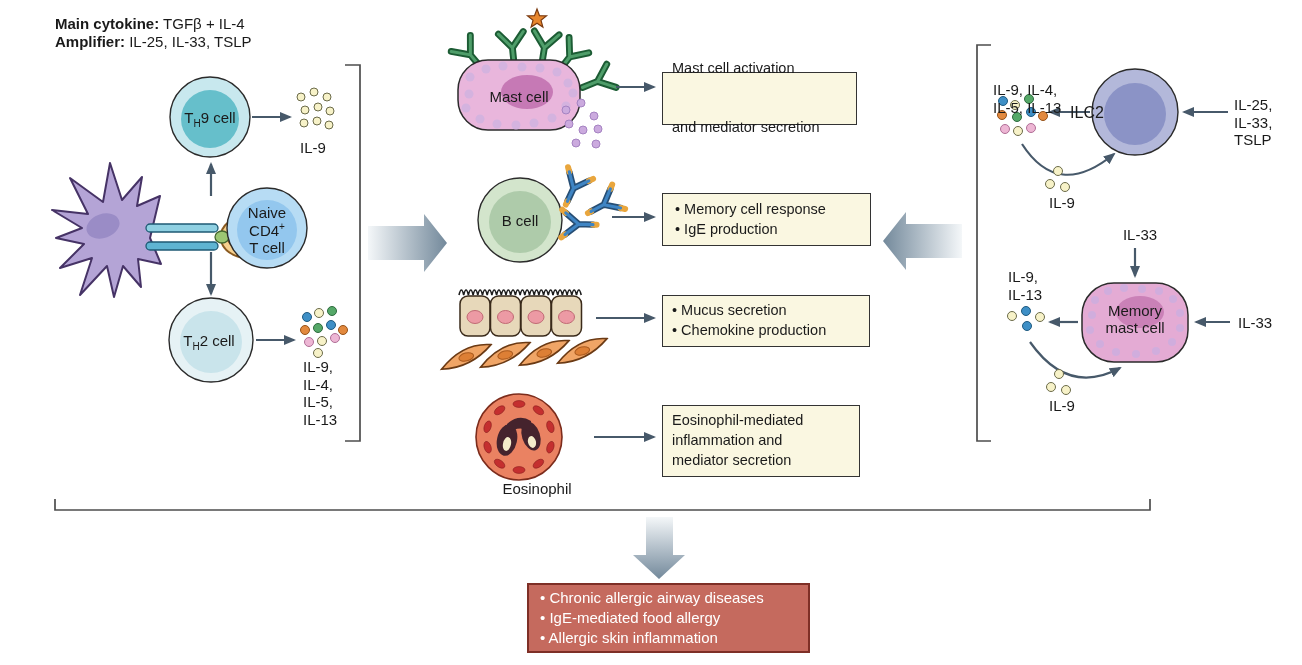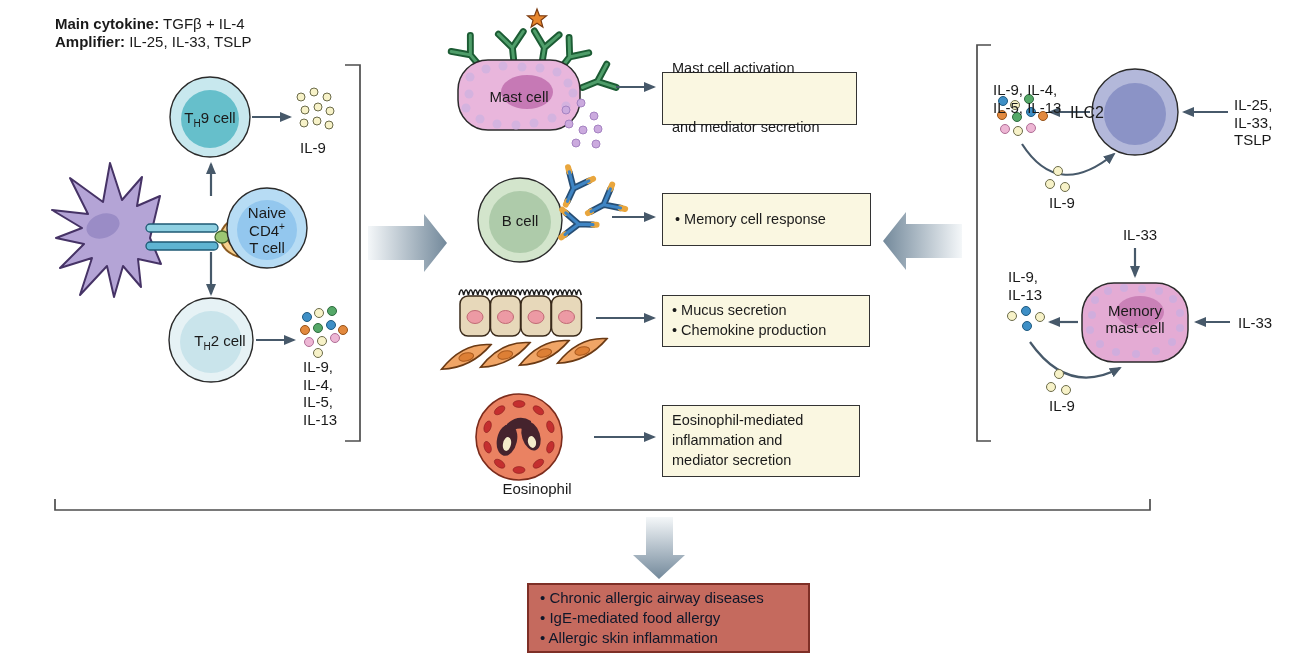--- a/index.html
+++ b/index.html
@@ -5,21 +5,21 @@
   html,body{margin:0;padding:0;background:#fff;}
   .canvas{position:relative;width:1302px;height:665px;background:#ffffff;overflow:hidden;
           font-family:"Liberation Sans",sans-serif;color:#1a1a1a;}
   .canvas svg{position:absolute;left:0;top:0;}
   .lbl{position:absolute;font-size:15px;line-height:1.14;white-space:nowrap;}
   .ctr{text-align:center;}
   .hdr{font-size:15px;line-height:1.18;}
   .box{position:absolute;background:#faf7e1;border:1.5px solid #333333;
        display:flex;flex-direction:column;justify-content:center;
        padding:3px 9px;font-size:14.5px;line-height:1.36;}
-  .redbox{position:absolute;background:#c56a5e;border:2px solid #7e2f26;color:#0f172a;
+  .redbox{position:absolute;background:#c56a5e;border:2px solid #7e2f26;color:#ffffff;
        display:flex;flex-direction:column;justify-content:center;
        padding:5px 11px;font-size:15px;line-height:1.34;}
   sub{font-size:10px;} sup{font-size:10px;}
   .dot-y{fill:#f7f2c8;stroke:#6b6b4a;stroke-width:1;}
   .dot-b{fill:#3e8fc6;stroke:#1f5a80;stroke-width:1;}
   .dot-g{fill:#55a868;stroke:#2e6b3e;stroke-width:1;}
   .dot-o{fill:#e2893e;stroke:#965218;stroke-width:1;}
   .dot-p{fill:#edb6d4;stroke:#b06e96;stroke-width:1;}
   .dot-v{fill:#cbaade;stroke:#a583c2;stroke-width:1;}
   .cellstroke{stroke:#2b2b2b;stroke-width:1.4;}
@@ -301,38 +301,39 @@
 
 <div class="lbl ctr" style="left:160px;top:109px;width:100px;"><span>T</span><sub>H</sub><span>9 cell</span></div>
 <div class="lbl ctr" style="left:288px;top:139px;width:50px;">IL-9</div>
 
 <div class="lbl ctr" style="left:227px;top:204px;width:80px;">
   <div>Naive</div>
   <div><span>CD4</span><sup>+</sup></div>
   <div>T cell</div>
 </div>
 
-<div class="lbl ctr" style="left:170px;top:332px;width:100px;"><span>T</span><sub>H</sub><span>2 cell</span></div>
+<div class="lbl ctr" style="left:159px;top:332px;width:100px;"><span>T</span><sub>H</sub><span>2 cell</span></div>
 <div class="lbl" style="left:303px;top:358px;line-height:1.18;">
   <div>IL-9,</div>
   <div>IL-4,</div>
   <div>IL-5,</div>
   <div>IL-13</div>
 </div>
 
 <div class="lbl ctr" style="left:479px;top:88px;width:80px;">Mast cell</div>
 <div class="lbl ctr" style="left:480px;top:212px;width:80px;">B cell</div>
 <div class="lbl ctr" style="left:487px;top:480px;width:100px;">Eosinophil</div>
 
 <div class="box" style="left:662px;top:72px;width:175px;height:45px;gap:39px;">
   <div>Mast cell activation</div>
       <div>and mediator secretion</div>
 </div>
 <div class="box" style="left:662px;top:193px;width:186px;height:45px;padding-left:12px;">
   <div>• Memory cell response</div>
+      <div>• IgE production</div>
 </div>
 <div class="box" style="left:662px;top:295px;width:188px;height:44px;">
   <div>• Mucus secretion</div>
       <div>• Chemokine production</div>
 </div>
 <div class="box" style="left:662px;top:405px;width:178px;height:64px;">
   <div>Eosinophil-mediated</div>
       <div>inflammation and</div>
       <div>mediator secretion</div>
 </div>

